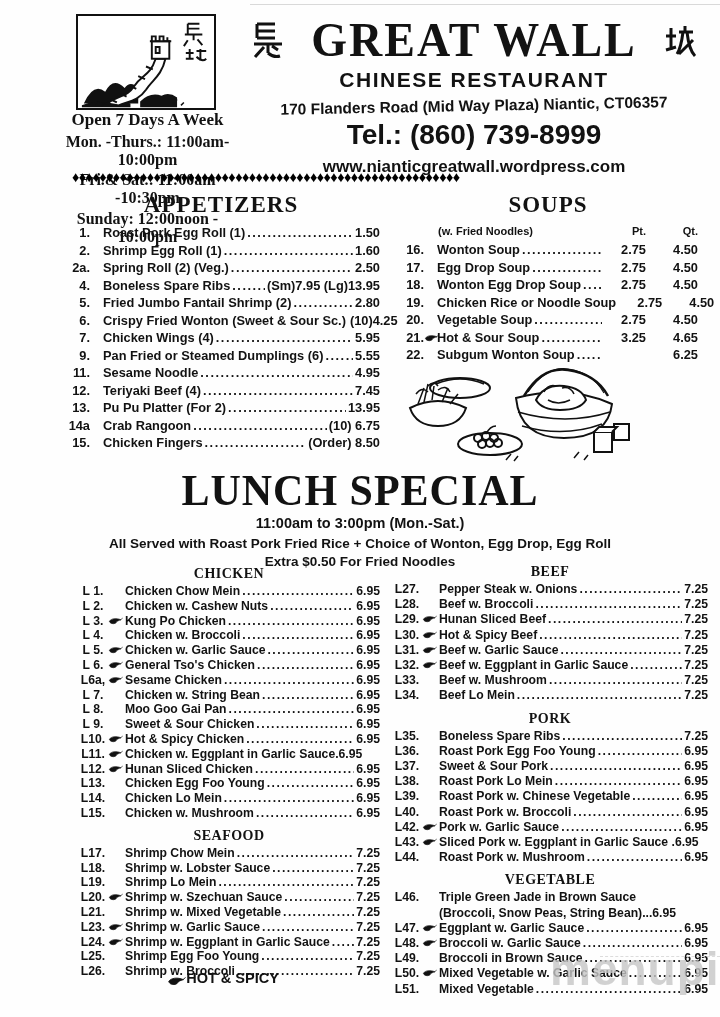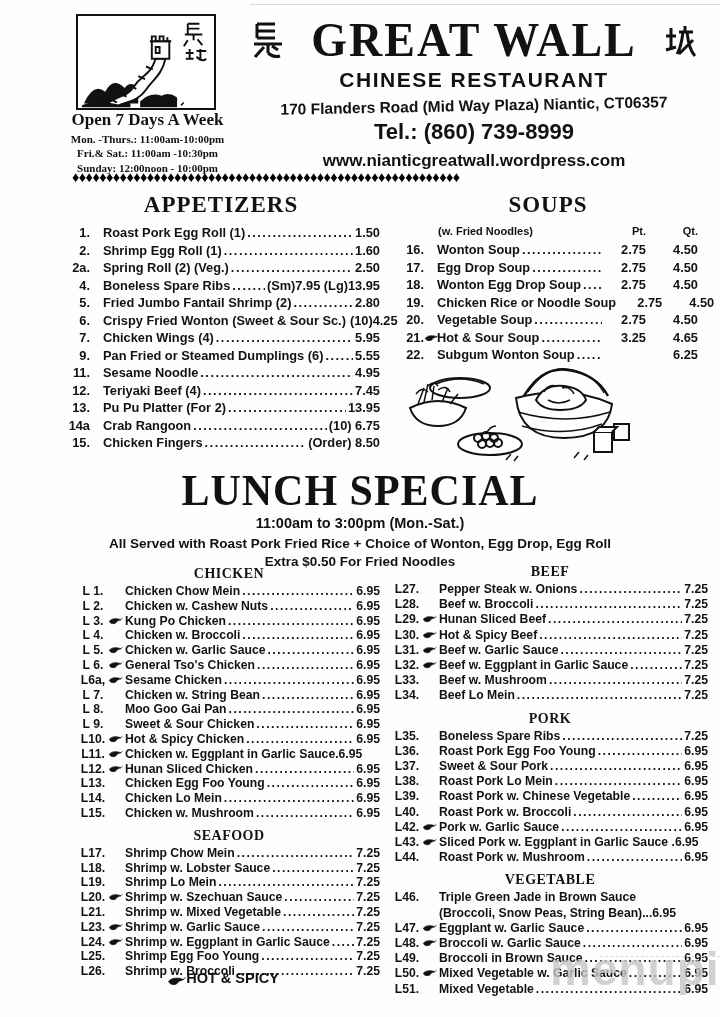--- a/index.html
+++ b/index.html
@@ -8,29 +8,29 @@
     position:relative; width:720px; height:1017px; margin:0 auto;
     background:#fefefe; color:#121212; overflow:hidden;
     font-family:"Liberation Sans", sans-serif; font-weight:bold;
   }
   .serif { font-family:"Liberation Serif", serif; font-weight:bold; }
 
   
   .logo-box { position:absolute; left:76px; top:14px; width:140px; height:96px; border:2px solid #111; background:#fff; }
   .hours { position:absolute; left:50px; top:110px; width:195px; text-align:center; }
   .hours-title { font-family:"Liberation Serif", serif; font-weight:bold; font-size:17px; }
-  .hours-line { font-family:"Liberation Serif", serif; font-weight:600; font-size:11px; margin-top:2.5px; }
+  .hours-line { font-family:"Liberation Serif", serif; font-weight:600; font-size:16px; margin-top:2.5px; }
   .head-center { position:absolute; left:235px; top:12px; width:478px; text-align:center; }
   .brand-row { display:flex; align-items:center; justify-content:center; gap:26px; }
   .brand-name { font-family:"Liberation Serif", serif; font-weight:bold; font-size:46px; letter-spacing:2px; line-height:56px; transform:scaleY(1.05); }
   .cn-char { display:inline-block; width:34px; height:40px; }
   .cn-char svg { width:100%; height:100%; }
   .sub-restaurant { font-size:21px; letter-spacing:1.5px; margin-top:0px; }
   .addr { font-size:15.5px; margin-top:5px; transform:rotate(-1.1deg); }
-  .tel { font-size:22px; margin-top:4px; }
+  .tel { font-size:28px; margin-top:4px; }
   .website { font-size:17px; margin-top:6px; }
   .diamond-row { position:absolute; left:72px; top:169px; width:580px; font-size:14.5px; letter-spacing:-0.6px; color:#000; white-space:nowrap; overflow:hidden; }
 
   
   .mrow { display:flex; align-items:baseline; }
   .num { flex:none; white-space:pre; }
   .gap { flex:none; position:relative; }
   .name { flex:none; white-space:nowrap; }
   .dots { flex:1 1 6px; min-width:0; overflow:hidden; white-space:nowrap; margin:0 2px; }
   .dots::after { content:"...................................................................................."; letter-spacing:1.5px; }

